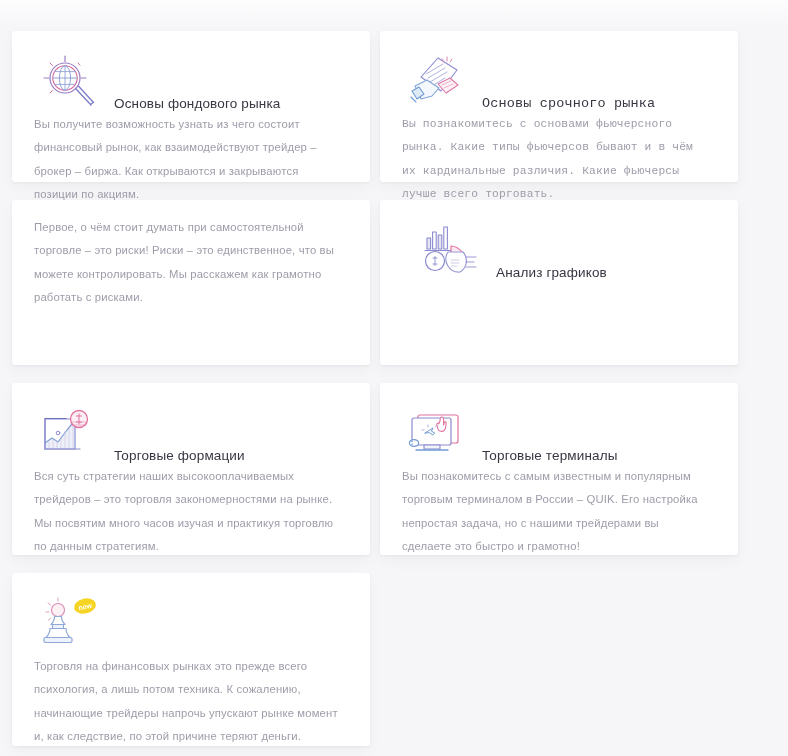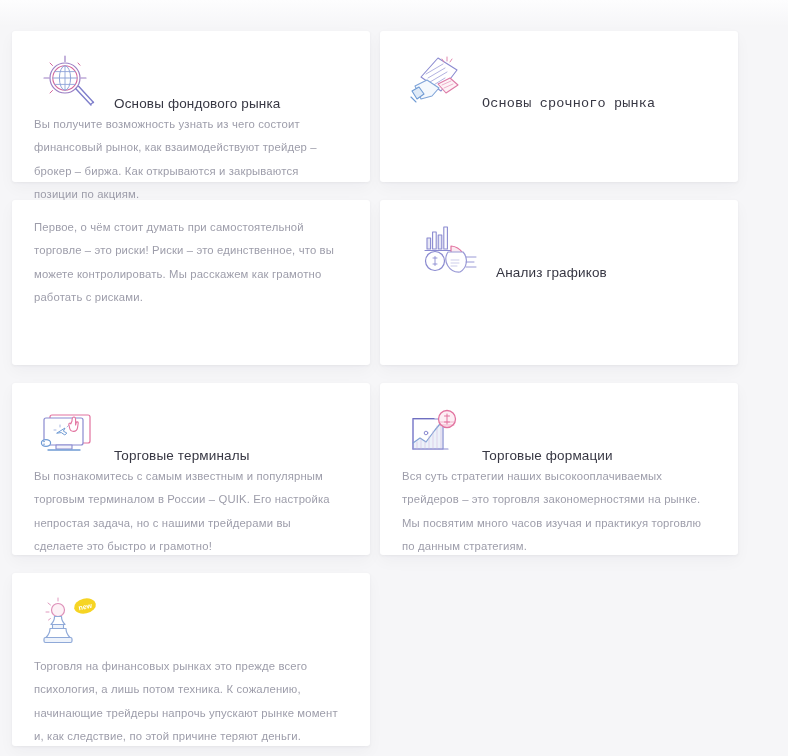--- a/index.html
+++ b/index.html
@@ -139,20 +139,21 @@
               <g stroke="#dd7aa6" stroke-width="0.9">
                 <line x1="42" y1="4" x2="42" y2="8"></line>
                 <line x1="47" y1="6" x2="45" y2="9"></line>
                 <line x1="37" y1="6" x2="39" y2="9"></line>
               </g>
             </g>
           </svg>
         </div>
         <div class="card-title">Основы срочного рынка</div>
       </div>
+      <div class="card-body">Вы познакомитесь с основами фьючерсного рынка. Какие типы фьючерсов бывают и в чём их кардинальные различия. Какие фьючерсы лучше всего торговать.</div>
     </div>
 
     <div class="card c3">
       <div class="card-body">Первое, о чём стоит думать при самостоятельной торговле – это риски! Риски – это единственное, что вы можете контролировать. Мы расскажем как грамотно работать с рисками.</div>
     </div>
 
     <div class="card c4">
       <div class="card-head">
         <div class="card-icon">
           <svg width="66" height="58" viewBox="0 0 66 58">
@@ -176,49 +177,20 @@
               <g stroke="#9a9ad6" stroke-width="1">
                 <line x1="48" y1="35" x2="58" y2="35"></line>
                 <line x1="48" y1="40" x2="56" y2="40"></line>
                 <line x1="48" y1="45" x2="58" y2="45"></line>
               </g>
             </g>
           </svg>
         </div>
         <div class="card-title">Анализ графиков</div>
       </div>
-    </div>
-
-    <div class="card c5">
-      <div class="card-head">
-        <div class="card-icon">
-          <svg width="66" height="58" viewBox="0 0 66 58">
-            <g fill="none" stroke-linecap="round" stroke-linejoin="round">
-              <rect x="14" y="10" width="40" height="28" rx="2" stroke="#e2729f" stroke-width="1.2" fill="#ffffff"></rect>
-              <rect x="8" y="13" width="39" height="27" rx="2" stroke="#8a8ad0" stroke-width="1.2" fill="#ffffff"></rect>
-              <path d="M20 44 h16 v-4 h-16 z" stroke="#8a8ad0" stroke-width="1.1" fill="#f2f2fa"></path>
-              <line x1="12" y1="45" x2="44" y2="45" stroke="#6f9bd4" stroke-width="1.4"></line>
-              <path d="M21 28 l8 -5 l-1.6 3.2 l3.4 1.8 l-2 2 l-3.2 -2.2 Z" stroke="#6f9bd4" stroke-width="1" fill="#ffffff"></path>
-              <g stroke="#8fa3d8" stroke-width="0.8">
-                <line x1="24" y1="20" x2="24" y2="22"></line>
-                <line x1="31" y1="22" x2="32.5" y2="20.5"></line>
-                <line x1="18" y1="25" x2="20" y2="25"></line>
-              </g>
-              <path d="M36 16 c0 -3 1 -4 2 -4 c1.2 0 1.6 1.2 1.6 3 l0 5 l0.6 -2.4 c0.3 -1.2 2.2 -0.9 2 0.4 l-0.6 4.4 c-0.4 2.6 -1.6 4 -4 4 c-2.4 0 -3.6 -1.4 -4 -3.4 l-0.8 -3.6 c-0.3 -1.3 1.6 -1.8 2 -0.5 Z" stroke="#e2729f" stroke-width="1.1" fill="#ffffff"></path>
-              <ellipse cx="10" cy="38" rx="4.6" ry="3.4" stroke="#6f9bd4" stroke-width="1.2" fill="#ffffff"></ellipse>
-              <g stroke="#6f9bd4" stroke-width="0.9">
-                <line x1="7.5" y1="36.6" x2="8.6" y2="36.6"></line>
-                <line x1="7.5" y1="39.2" x2="8.6" y2="39.2"></line>
-              </g>
-            </g>
-          </svg>
-        </div>
-        <div class="card-title">Торговые терминалы</div>
-      </div>
-      <div class="card-body">Вы познакомитесь с самым известным и популярным торговым терминалом в России – QUIK. Его настройка непростая задача, но с нашими трейдерами вы сделаете это быстро и грамотно!</div>
     </div>
 
     <div class="card c6">
       <div class="card-head">
         <div class="card-icon">
           <svg width="66" height="58" viewBox="0 0 66 58">
             <g fill="none" stroke-linecap="round" stroke-linejoin="round">
               <path d="M9 14 h30 v30 h-30 z" stroke="#8a8ad0" stroke-width="1.2" fill="none"></path>
               <line x1="9" y1="14" x2="9" y2="44" stroke="#8a8ad0" stroke-width="1.2"></line>
               <line x1="9" y1="44" x2="44" y2="44" stroke="#8a8ad0" stroke-width="1.2"></line>
@@ -242,20 +214,49 @@
                 <line x1="36" y1="20" x2="50" y2="20"></line>
               </g>
             </g>
           </svg>
         </div>
         <div class="card-title">Торговые формации</div>
       </div>
       <div class="card-body">Вся суть стратегии наших высокооплачиваемых трейдеров – это торговля закономерностями на рынке. Мы посвятим много часов изучая и практикуя торговлю по данным стратегиям.</div>
     </div>
 
+    <div class="card c5">
+      <div class="card-head">
+        <div class="card-icon">
+          <svg width="66" height="58" viewBox="0 0 66 58">
+            <g fill="none" stroke-linecap="round" stroke-linejoin="round">
+              <rect x="14" y="10" width="40" height="28" rx="2" stroke="#e2729f" stroke-width="1.2" fill="#ffffff"></rect>
+              <rect x="8" y="13" width="39" height="27" rx="2" stroke="#8a8ad0" stroke-width="1.2" fill="#ffffff"></rect>
+              <path d="M20 44 h16 v-4 h-16 z" stroke="#8a8ad0" stroke-width="1.1" fill="#f2f2fa"></path>
+              <line x1="12" y1="45" x2="44" y2="45" stroke="#6f9bd4" stroke-width="1.4"></line>
+              <path d="M21 28 l8 -5 l-1.6 3.2 l3.4 1.8 l-2 2 l-3.2 -2.2 Z" stroke="#6f9bd4" stroke-width="1" fill="#ffffff"></path>
+              <g stroke="#8fa3d8" stroke-width="0.8">
+                <line x1="24" y1="20" x2="24" y2="22"></line>
+                <line x1="31" y1="22" x2="32.5" y2="20.5"></line>
+                <line x1="18" y1="25" x2="20" y2="25"></line>
+              </g>
+              <path d="M36 16 c0 -3 1 -4 2 -4 c1.2 0 1.6 1.2 1.6 3 l0 5 l0.6 -2.4 c0.3 -1.2 2.2 -0.9 2 0.4 l-0.6 4.4 c-0.4 2.6 -1.6 4 -4 4 c-2.4 0 -3.6 -1.4 -4 -3.4 l-0.8 -3.6 c-0.3 -1.3 1.6 -1.8 2 -0.5 Z" stroke="#e2729f" stroke-width="1.1" fill="#ffffff"></path>
+              <ellipse cx="10" cy="38" rx="4.6" ry="3.4" stroke="#6f9bd4" stroke-width="1.2" fill="#ffffff"></ellipse>
+              <g stroke="#6f9bd4" stroke-width="0.9">
+                <line x1="7.5" y1="36.6" x2="8.6" y2="36.6"></line>
+                <line x1="7.5" y1="39.2" x2="8.6" y2="39.2"></line>
+              </g>
+            </g>
+          </svg>
+        </div>
+        <div class="card-title">Торговые терминалы</div>
+      </div>
+      <div class="card-body">Вы познакомитесь с самым известным и популярным торговым терминалом в России – QUIK. Его настройка непростая задача, но с нашими трейдерами вы сделаете это быстро и грамотно!</div>
+    </div>
+
     <div class="card c7">
       <div class="card-head">
         <div class="card-icon">
           <svg width="70" height="62" viewBox="0 0 70 62">
             <g fill="none" stroke-linecap="round" stroke-linejoin="round">
               <circle cx="24" cy="17" r="6.5" stroke="#dd8fb8" stroke-width="1.2" fill="#fdf1f6"></circle>
               <path d="M20.5 23.5 c0 4 -1.5 6 -3.5 8 h14 c-2 -2 -3.5 -4 -3.5 -8 Z" stroke="#8fa9d8" stroke-width="1.2" fill="#ffffff"></path>
               <path d="M18.5 31.5 h11 v4 h-11 z" stroke="#8fa9d8" stroke-width="1.1" fill="#eef3fb"></path>
               <path d="M16 35.5 c0 5 -2 7 -4 9 h24 c-2 -2 -4 -4 -4 -9 Z" stroke="#8fa9d8" stroke-width="1.2" fill="#ffffff"></path>
               <rect x="10" y="44.5" width="28" height="5" rx="1.5" stroke="#8fa9d8" stroke-width="1.2" fill="#eef3fb"></rect>

